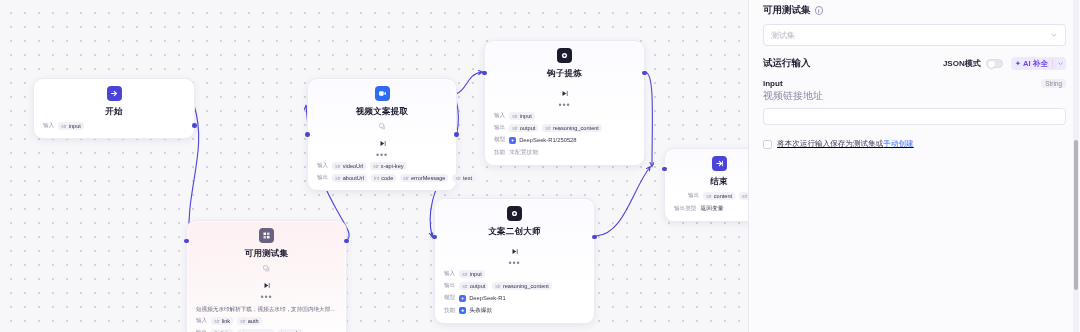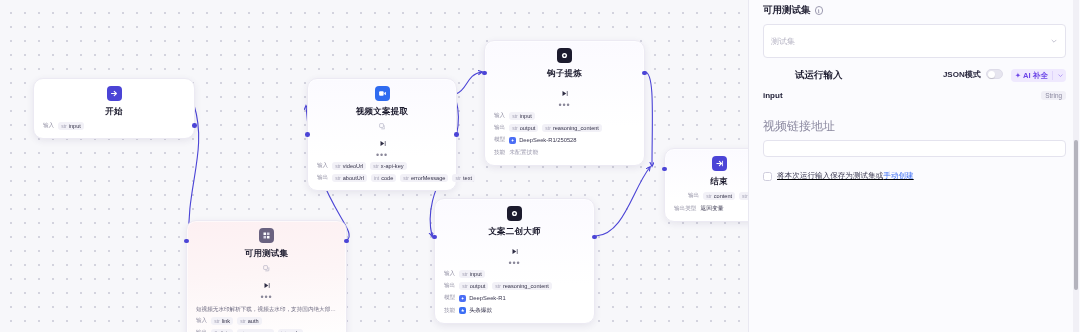--- a/index.html
+++ b/index.html
@@ -89,28 +89,28 @@
   .sec-title {
     display: flex; align-items: center; gap: 4px;
     font-size: 9.5px; font-weight: bold; color: #1e1d31; margin-bottom: 7px;
   }
   .info-icon {
     width: 8.5px; height: 8.5px; border-radius: 50%; border: 1px solid #9d9bb0;
     color: #9d9bb0; font-size: 6.5px; line-height: 7px; text-align: center;
     font-family: "Liberation Serif", serif;
   }
   .select {
-    height: 34px; border: 1px solid #e4e3ee; border-radius: 4px; background: #fff;
+    height: 22px; border: 1px solid #e4e3ee; border-radius: 4px; background: #fff;
     display: flex; align-items: center; padding: 0 7px;
     font-size: 8px; color: #b6b4c4;
   }
   .select .sp { flex: 1 1 auto; }
   .chev { color: #b0aec0; display: flex; align-items: center; }
 
-  .row2 { display: flex; align-items: flex-start; margin-top: 11px; margin-left: 32px; }
+  .row2 { display: flex; align-items: center; margin-top: 11px; }
   .row2 .sp { flex: 1 1 auto; }
   .mode-label { font-size: 8px; color: #2a2940; font-weight: bold; }
   .toggle {
     width: 17px; height: 9.5px; border-radius: 6px; background: #e6e5ef;
     border: 1px solid #dedce9; margin-left: 5px; position: relative;
   }
   .toggle::after {
     content: ""; position: absolute; left: 1px; top: 1px;
     width: 7px; height: 7px; border-radius: 50%; background: #fff;
     box-shadow: 0 1px 1px rgba(0,0,0,.14);
@@ -122,21 +122,21 @@
   }
   .ai-btn .divider { width: 1px; height: 9px; background: #dfd4fb; margin: 0 2px; }
 
   .field-head { display: flex; align-items: baseline; margin-top: 9px; }
   .field-head .sp { flex: 1 1 auto; }
   .field-name { font-size: 8px; font-weight: bold; color: #23223a; }
   .type-pill {
     background: #f0eff6; border-radius: 3px; padding: 1px 4px;
     font-size: 6.4px; color: #8b89a0;
   }
-  .field-sub { font-size: 12px; color: #8b89a0; margin-top: 18px; font-family: Liberation Mono, monospace; }
+  .field-sub { font-size: 10px; color: #8b89a0; margin-top: 1px; font-family: Liberation Mono, monospace; }
   .text-input {
     margin-top: 5px; height: 17px; border: 1px solid #e4e3ee; border-radius: 4px;
     background: #fff;
   }
 
   .chk-row { display: flex; align-items: center; gap: 5px; margin-top: 14px; text-decoration: underline; }
   .chk {
     width: 9px; height: 9px; border: 1px solid #cfcddd; border-radius: 2.5px;
     background: #fff; flex: 0 0 auto;
   }

